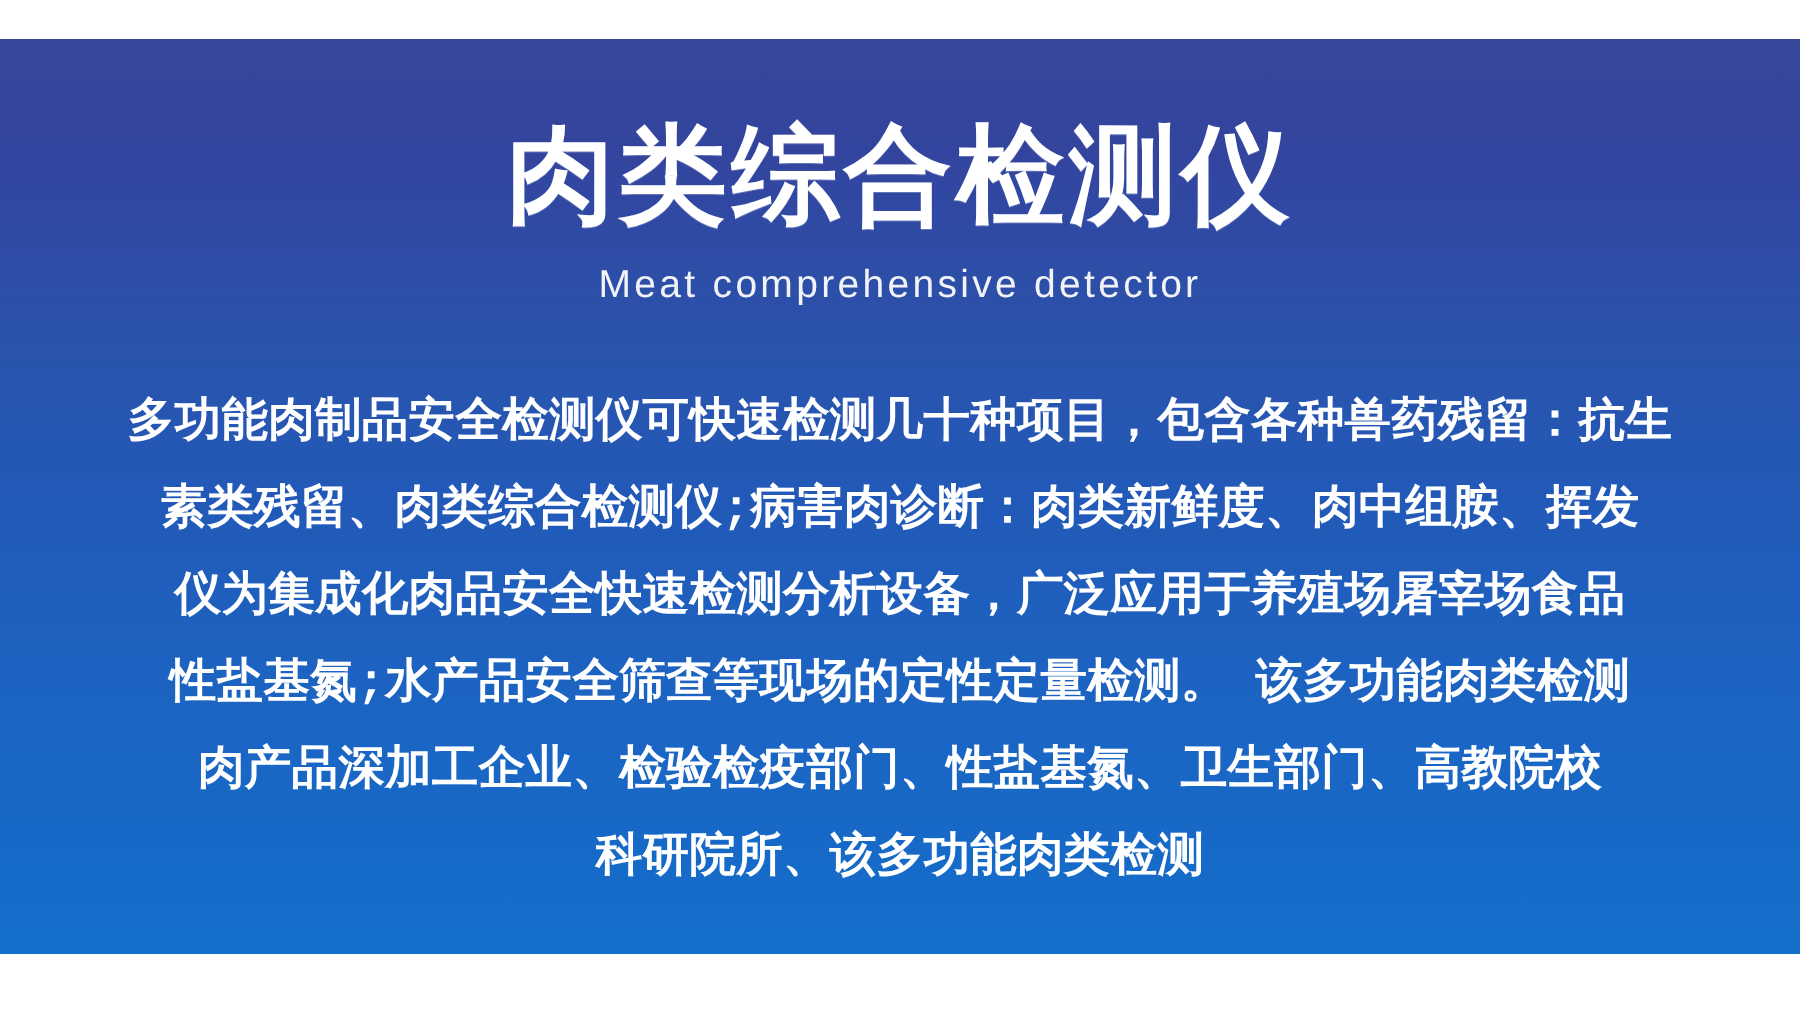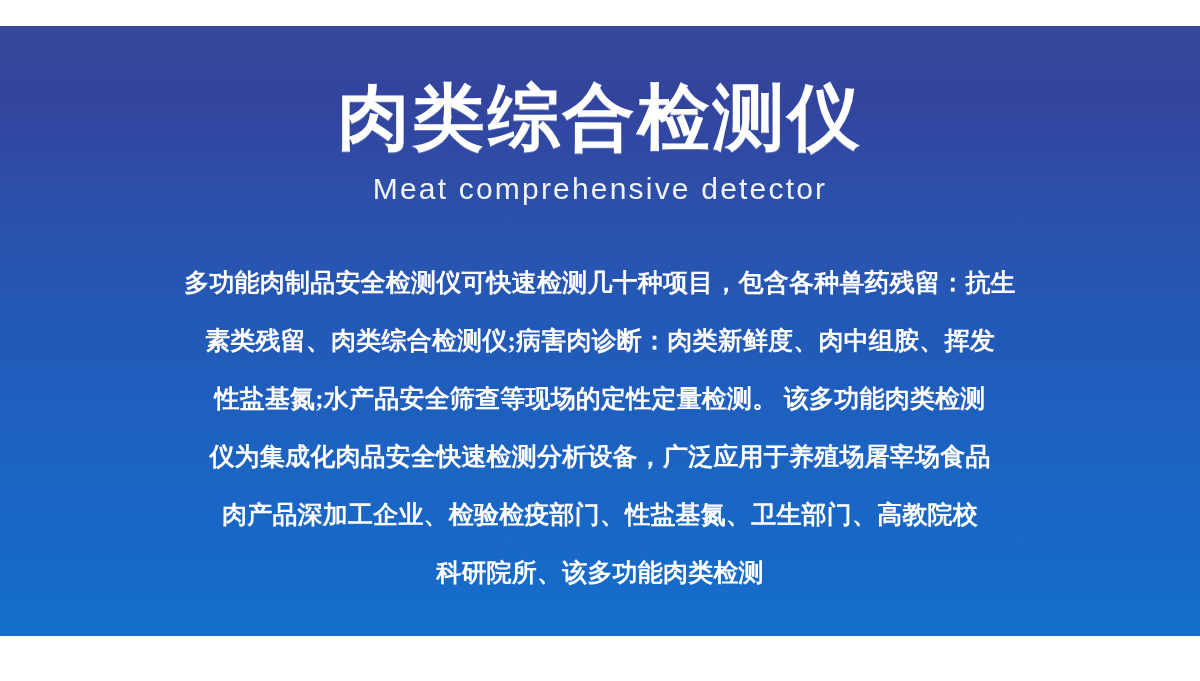--- a/index.html
+++ b/index.html
@@ -68,65 +68,65 @@
     font-weight: 700;
     letter-spacing: 3px;
     text-shadow: 0 1px 0 rgba(255,255,255,0.25);
     font-family: "Liberation Sans", "DejaVu Sans", sans-serif;
   }
 
   .sub-title {
     display: block;
     margin-top: 10px;
     color: #f1f3f8;
-    font-size: 30px;
+    font-size: 26px;
     line-height: 38px;
     font-weight: 400;
     letter-spacing: 2.2px;
     font-family: "Liberation Sans", "DejaVu Sans", sans-serif;
   }
 
   
   .body-block {
     position: absolute;
     left: 0;
     top: 228px;
     width: 1200px;
     text-align: center;
   }
 
   .body-line {
     display: block;
     color: #ffffff;
-    font-size: 25px;
+    font-size: 31px;
     line-height: 58px;
     font-weight: 700;
     letter-spacing: 0.2px;
     white-space: pre;
-    font-family: Liberation Serif, serif;
+    font-family: Liberation Mono, monospace;
   }
 </style>
 </head>
 <body>
 
 <div class="page">
 
   <div class="banner">
     <div class="banner-inner">
 
       <div class="title-block">
         <span class="main-title">肉类综合检测仪</span>
         <span class="sub-title">Meat comprehensive detector</span>
       </div>
 
       <div class="body-block">
         <span class="body-line">多功能肉制品安全检测仪可快速检测几十种项目，包含各种兽药残留：抗生</span>
         <span class="body-line">素类残留、肉类综合检测仪;病害肉诊断：肉类新鲜度、肉中组胺、挥发</span>
+        <span class="body-line">仪为集成化肉品安全快速检测分析设备，广泛应用于养殖场屠宰场食品</span>
         <span class="body-line">性盐基氮;水产品安全筛查等现场的定性定量检测。 该多功能肉类检测</span>
-        <span class="body-line">仪为集成化肉品安全快速检测分析设备，广泛应用于养殖场屠宰场食品</span>
         <span class="body-line">肉产品深加工企业、检验检疫部门、性盐基氮、卫生部门、高教院校</span>
         <span class="body-line">科研院所、该多功能肉类检测</span>
       </div>
 
     </div>
   </div>
 
 </div>
 
 </body></html>

